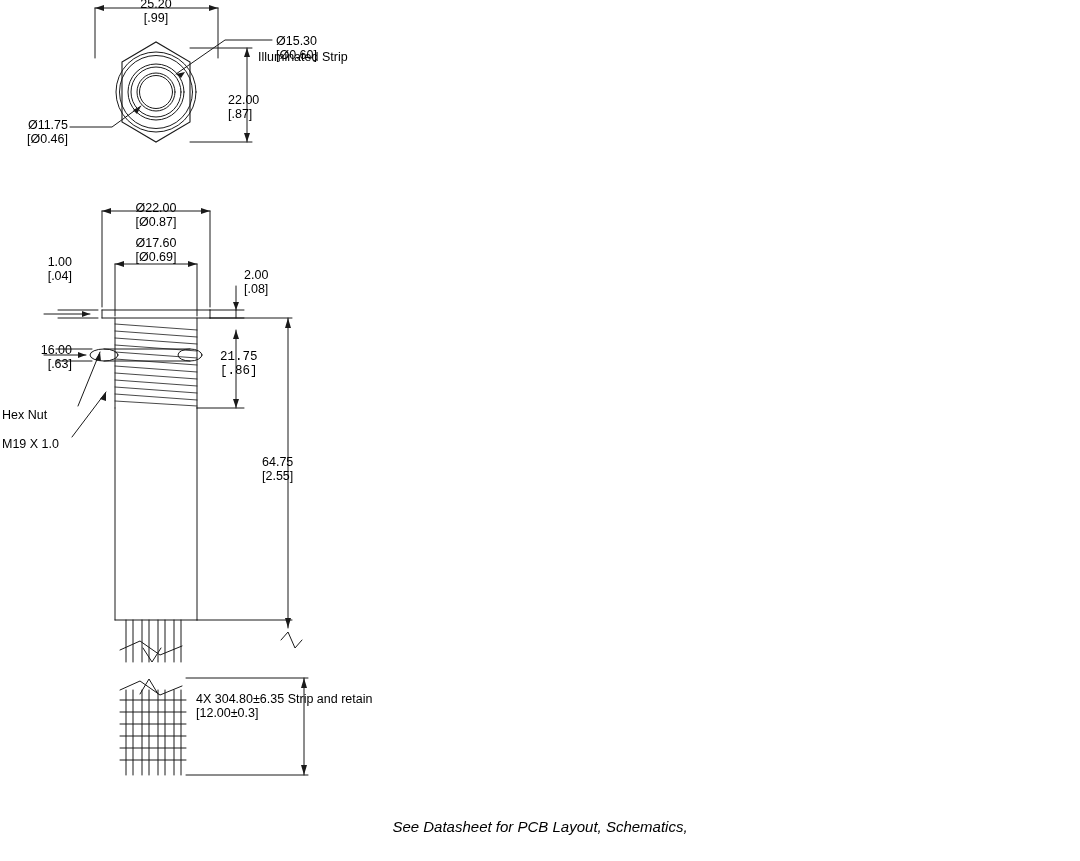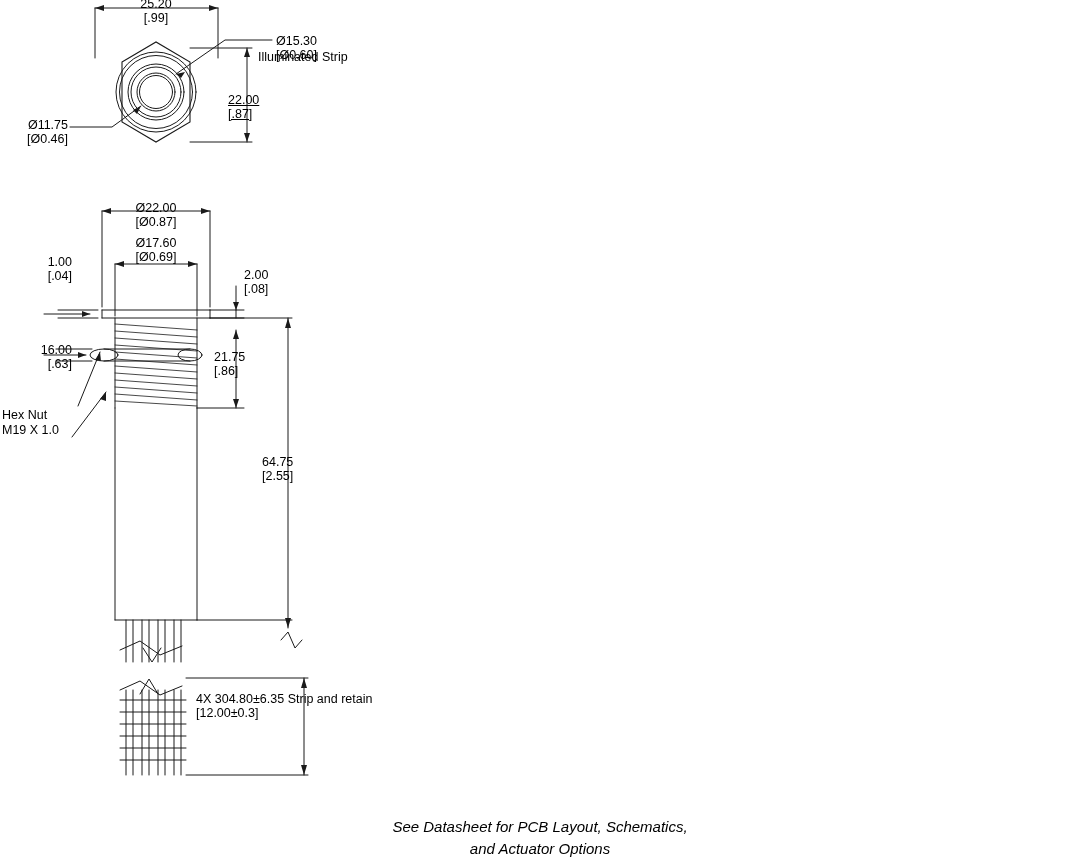--- a/index.html
+++ b/index.html
@@ -171,37 +171,36 @@
     </g>
   </svg>
 
   <div class="lbl c" style="left:116px;top:-3px;width:80px;">25.20
 [.99]</div>
   <div class="lbl" style="left:276px;top:34px;">Ø15.30
 [Ø0.60]</div>
   <div class="lbl" style="left:258px;top:50px;">Illuminated Strip</div>
   <div class="lbl r" style="left:-12px;top:118px;width:80px;">Ø11.75
 [Ø0.46]</div>
-  <div class="lbl" style="left:228px;top:93px;text-decoration:underline;">22.00
+  <div class="lbl" style="left:228px;top:93px;">22.00
 [.87]</div>
 
   <div class="lbl c" style="left:116px;top:201px;width:80px;">Ø22.00
 [Ø0.87]</div>
   <div class="lbl c" style="left:116px;top:236px;width:80px;">Ø17.60
 [Ø0.69]</div>
   <div class="lbl r" style="left:-8px;top:255px;width:80px;">1.00
 [.04]</div>
   <div class="lbl" style="left:208px;top:268px;margin-left:36px;">2.00
 [.08]</div>
   <div class="lbl r" style="left:-8px;top:343px;width:80px;">16.00
 [.63]</div>
-  <div class="lbl" style="left:214px;top:350px;">21.75
+  <div class="lbl" style="left:220px;top:350px;font-family:Liberation Mono, monospace;">21.75
 [.86]</div>
   <div class="lbl" style="left:2px;top:408px;">Hex Nut</div>
-  <div class="lbl" style="left:2px;top:423px;">M19 X 1.0</div>
+  <div class="lbl" style="left:2px;top:437px;">M19 X 1.0</div>
   <div class="lbl" style="left:262px;top:455px;text-align:right;">64.75
 [2.55]</div>
   <div class="lbl" style="left:196px;top:681px;margin-top:11px;">4X 304.80±6.35 Strip and retain
 [12.00±0.3]</div>
 
   <div class="note" style="top:816px;">See Datasheet for PCB Layout, Schematics,</div>
-  <div class="note" style="top:838px;">and Actuator Options</div>
 </div>
 
 </body></html>

